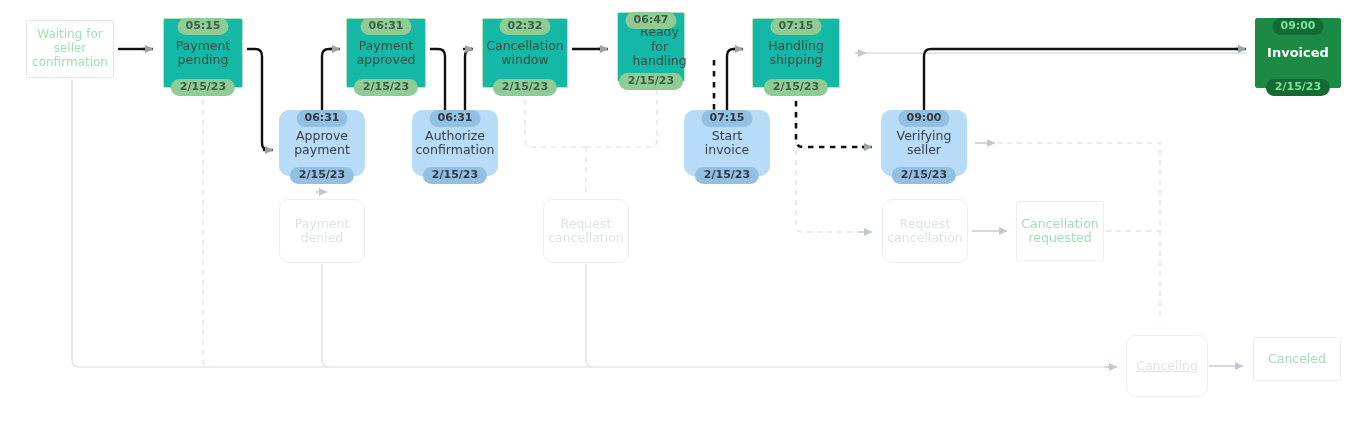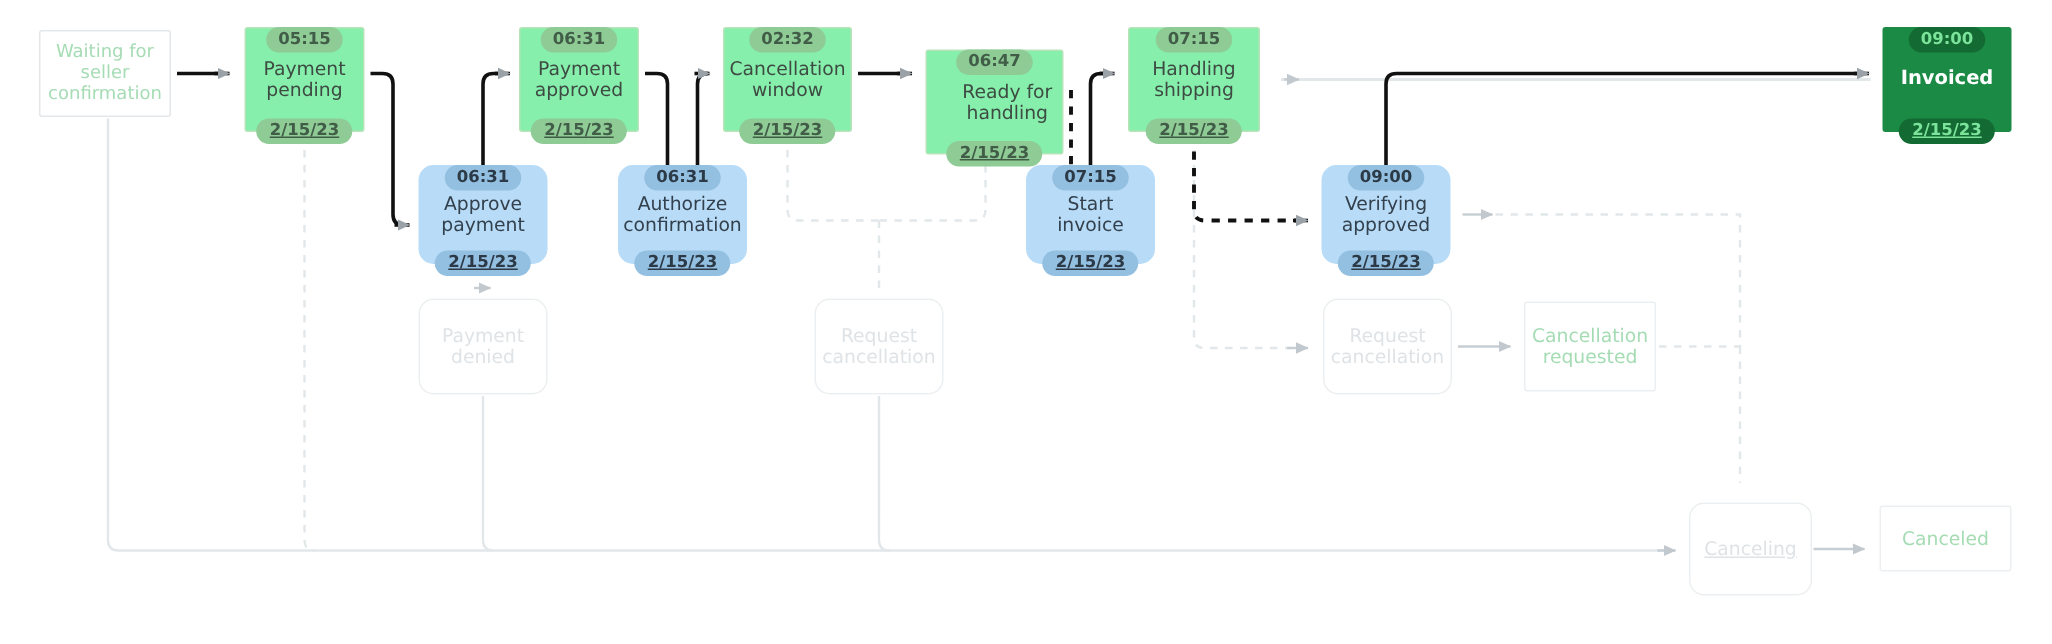--- a/index.html
+++ b/index.html
@@ -13,21 +13,21 @@
 
   .node{position:absolute;box-sizing:border-box;display:flex;align-items:center;
         justify-content:center;text-align:center;line-height:1.15;}
 
   
   .state{border-radius:2px;}
   
   .action{border-radius:10px;}
 
   
-  .state.visited{background:#86efac;border:1px solid #b6e3b8;color:#3d4b42;
+  .state.visited{background:#14b8a6;border:1px solid #b6e3b8;color:#3d4b42;
                  font-size:12.5px;}
   
   .state.current{background:#1a8a45;border:1px solid #1a8a45;color:#ffffff;
                  font-size:13px;font-weight:bold;}
   
   .state.start{background:#ffffff;border:1px solid #e3e7ea;color:#a5dcb4;
                font-size:12px;}
   
   .state.idle{background:#ffffff;border:1px solid #eceff1;color:#a5dcb4;
               font-size:12.5px;}
@@ -41,21 +41,21 @@
 
   .nlabel{padding:0 4px;white-space:pre-line;}
 
   
   .pill-top{position:absolute;top:-1px;left:50%;transform:translateX(-50%);
             padding:1px 8px;border-radius:9px;font-size:11px;font-weight:bold;
             white-space:nowrap;line-height:1.35;}
   
   .pill-bot{position:absolute;bottom:-9px;left:50%;transform:translateX(-50%);
             padding:1px 9px;border-radius:9px;font-size:11px;font-weight:bold;
-            white-space:nowrap;line-height:1.35;text-decoration:underline;}
+            white-space:nowrap;line-height:1.35;}
 
   .state.visited .pill-top,.state.visited .pill-bot{background:#8ecb95;color:#415c47;}
   .state.current .pill-top,.state.current .pill-bot{background:#136b33;color:#7ce39b;}
   .action.visited .pill-top,.action.visited .pill-bot{background:#93bfe0;color:#2c3a47;}
 </style>
 </head>
 <body>
 
 <div id="canvas">
 
@@ -174,42 +174,42 @@
       <div class="node state visited" style="left: 482px; top: 18px; width: 86px; height: 70px;">
         <div class="pill-top">02:32</div>
         <div class="nlabel">Cancellation
 window</div>
         <div class="pill-bot">2/15/23</div>
       </div>
       <div class="node action idle" style="left: 543px; top: 199px; width: 86px; height: 64px;">
         <div class="nlabel">Request
 cancellation</div>
       </div>
-      <div class="node state visited" style="left: 617px; top: 33px; width: 92px; height: 70px; padding-left: 17px;">
+      <div class="node state visited" style="left: 617px; top: 12px; width: 68px; height: 70px; padding-left: 17px;">
         <div class="pill-top">06:47</div>
         <div class="nlabel">Ready for
 handling</div>
         <div class="pill-bot">2/15/23</div>
       </div>
       <div class="node action visited" style="left: 684px; top: 110px; width: 86px; height: 66px;">
         <div class="pill-top">07:15</div>
         <div class="nlabel">Start
 invoice</div>
         <div class="pill-bot">2/15/23</div>
       </div>
       <div class="node state visited" style="left: 752px; top: 18px; width: 88px; height: 70px;">
         <div class="pill-top">07:15</div>
         <div class="nlabel">Handling
 shipping</div>
         <div class="pill-bot">2/15/23</div>
       </div>
       <div class="node action visited" style="left: 881px; top: 110px; width: 86px; height: 66px;">
         <div class="pill-top">09:00</div>
         <div class="nlabel">Verifying
-approved</div>
+seller</div>
         <div class="pill-bot">2/15/23</div>
       </div>
       <div class="node action idle" style="left: 882px; top: 199px; width: 86px; height: 64px;">
         <div class="nlabel">Request
 cancellation</div>
       </div>
       <div class="node state idle" style="left: 1016px; top: 201px; width: 88px; height: 60px;">
         <div class="nlabel">Cancellation
 requested</div>
       </div>

